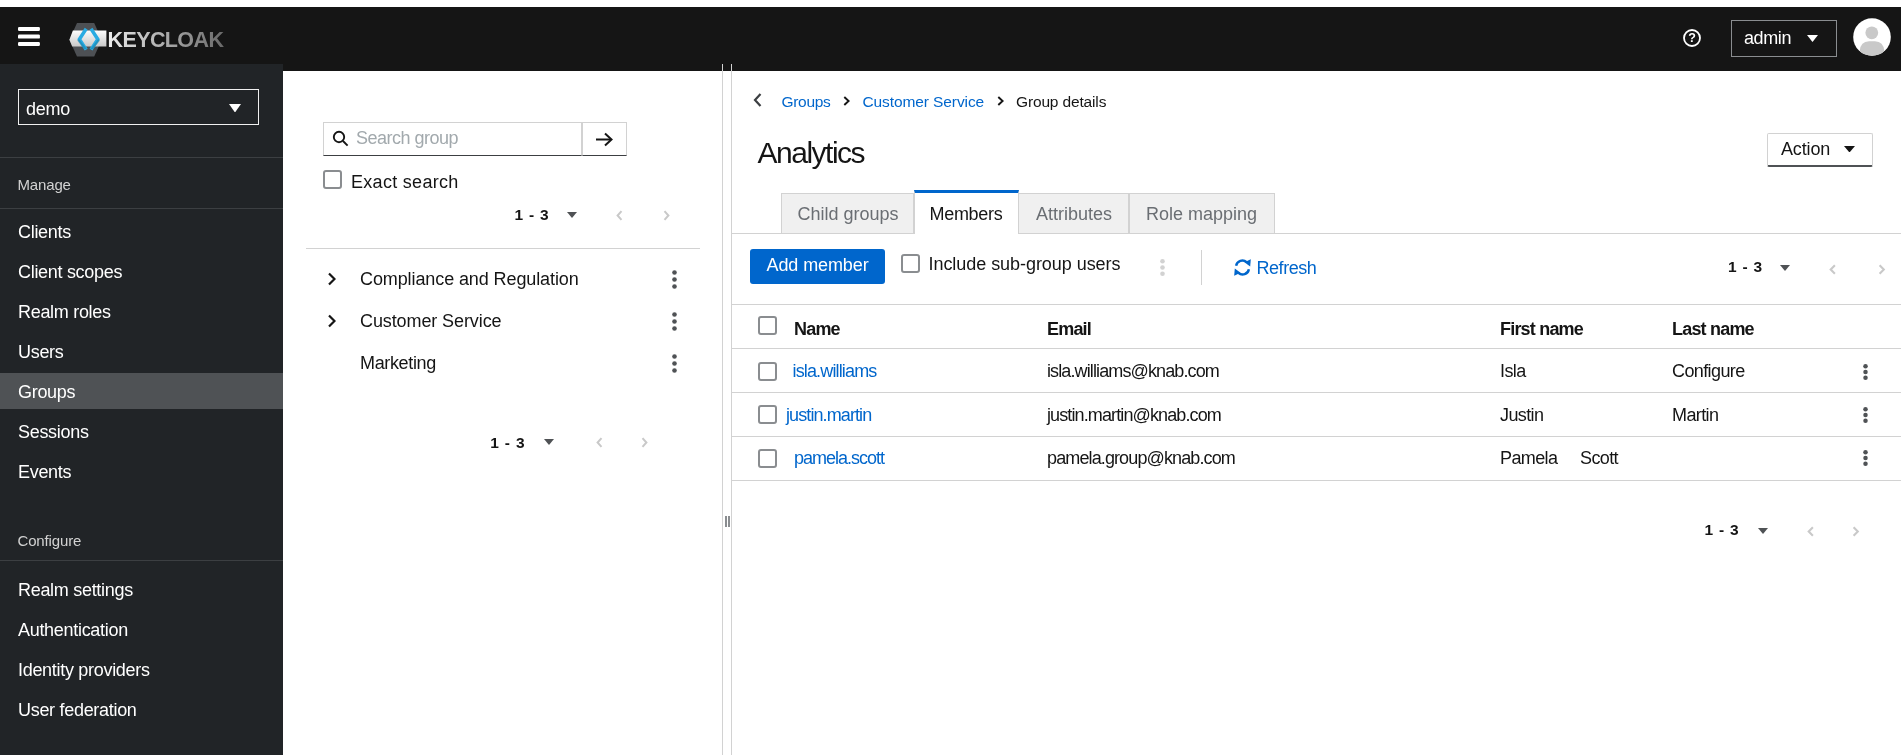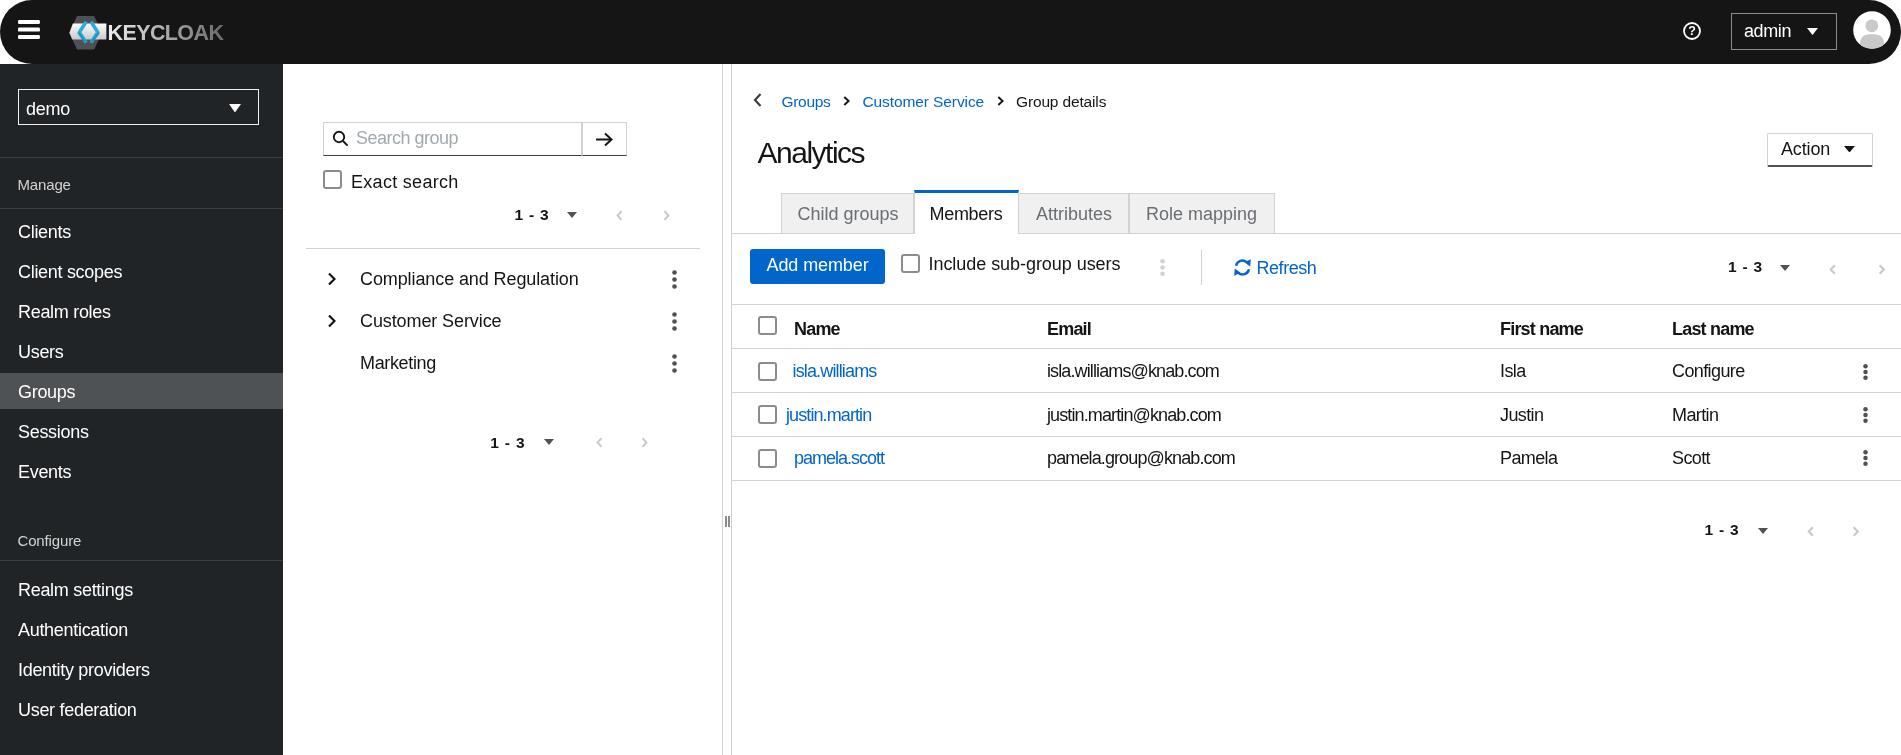--- a/index.html
+++ b/index.html
@@ -10,21 +10,21 @@
   .blue { color:#0066cc; }
   .gray { color:#6a6e73; }
   .b { font-weight:bold; }
   .line { position:absolute; background:#d2d2d2; }
   .cb { position:absolute; width:19px; height:19px; border:2px solid #8a8d90; border-radius:3px; background:#fff; }
   .pagnum { position:absolute; font-size:15.5px; font-weight:bold; letter-spacing:0.8px; color:#151515; line-height:16px; height:16px; white-space:nowrap; }
 </style>
 </head>
 <body>
 
-<div class="abs" style="left:0;top:0;width:1901px;height:64px;background:#151515;border-radius:32px;">
+<div class="abs" style="left:0;top:7px;width:1901px;height:64px;background:#151515;">
   <svg class="abs" style="left:17.8px;top:20.3px" width="22" height="19" viewBox="0 0 22 19">
     <rect x="0" y="0" width="21.9" height="4" rx="1.2" fill="#fff"></rect>
     <rect x="0" y="7.6" width="21.9" height="4" rx="1.2" fill="#fff"></rect>
     <rect x="0" y="15" width="21.9" height="4" rx="1.2" fill="#fff"></rect>
   </svg>
 
   <svg class="abs" style="left:66px;top:12px" width="168" height="40" viewBox="0 0 168 40">
     <defs>
       <linearGradient id="lgt" x1="0" y1="0" x2="1" y2="0">
         <stop offset="0" stop-color="#ededed"></stop>
@@ -268,21 +268,21 @@
       <circle cx="2.5" cy="2.3" r="2.25"></circle>
       <circle cx="2.5" cy="8" r="2.25"></circle>
       <circle cx="2.5" cy="13.7" r="2.25"></circle>
     </g>
   </svg>
 
 <div class="cb" style="left:757.5px;top:448.5px;"></div>
 <div class="t blue" style="left:794px;top:441px;line-height:34px;letter-spacing:-1.0px;">pamela.scott</div>
 <div class="t" style="left:1047px;top:441px;line-height:34px;letter-spacing:-0.88px;">pamela.group@knab.com</div>
 <div class="t" style="left:1500px;top:441px;line-height:34px;letter-spacing:-0.6px;">Pamela</div>
-<div class="t" style="left:1672px;top:441px;line-height:34px;letter-spacing:-0.6px;">Scott</div>
+<div class="t" style="left:1580px;top:441px;line-height:34px;letter-spacing:-0.6px;">Scott</div>
 <svg class="abs" style="left:1862.5px;top:450.4px" width="5" height="16" viewBox="0 0 5 16">
     <g fill="#4f5255">
       <circle cx="2.5" cy="2.3" r="2.25"></circle>
       <circle cx="2.5" cy="8" r="2.25"></circle>
       <circle cx="2.5" cy="13.7" r="2.25"></circle>
     </g>
   </svg>
 
 <div class="pagnum" style="left:1704.5px;top:521.9px;">1 - 3</div>
 <svg class="abs" style="left:1757.5px;top:527.5px" width="10" height="6" viewBox="0 0 10 6">

